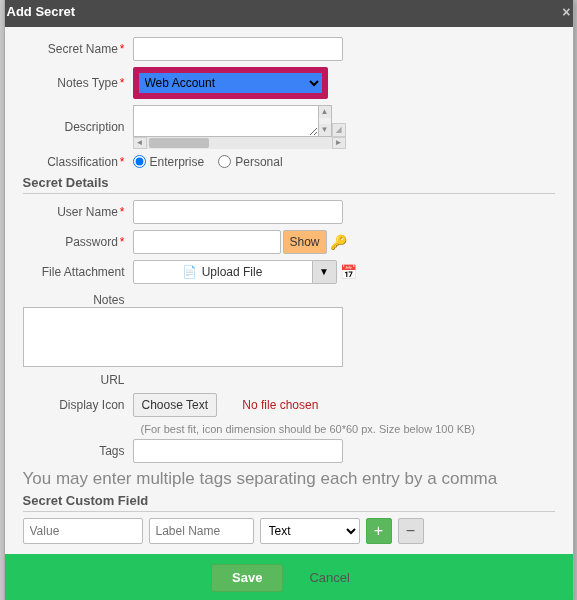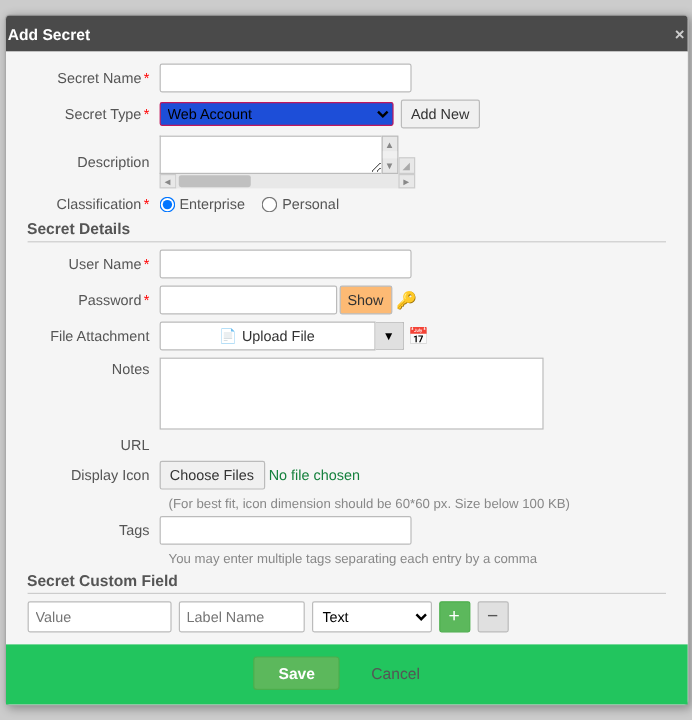--- a/index.html
+++ b/index.html
@@ -66,26 +66,26 @@
       background: #fff;
     }
     .input-full {
       width: 210px;
     }
     .select-wrapper {
       display: flex;
       align-items: center;
     }
     .form-select {
-      height: 20px;
-      border: 1px solid #be185d;
+      height: 32px;
+      border: 6px solid #be185d;
       border-radius: 2px;
       padding: 0 2px;
       font-size: 12px;
-      background: #1d4ed8;
+      background: #3b82f6;
       width: 195px;
       cursor: pointer;
     }
     .btn-add-new {
       height: 24px;
       padding: 0 8px;
       margin-left: 6px;
       background: #f0f0f0;
       border: 1px solid #bbb;
       border-radius: 2px;
@@ -189,37 +189,36 @@
       height: 24px;
       padding: 0 8px;
       background: #f0f0f0;
       border: 1px solid #bbb;
       border-radius: 2px;
       font-size: 12px;
       cursor: pointer;
       color: #333;
     }
     .no-file-text {
-      margin-left: 0;
-      color: #15803d;
+      margin-left: 22px;
+      color: #b91c1c;
       font-size: 12px;
     }
     .hint-text {
       font-size: 11px;
       color: #888;
       margin-left: 118px;
       margin-bottom: 4px;
     }
     .tags-input {
       width: 210px;
     }
     .tags-hint {
-      font-size: 11px;
-      color: #888;
-      margin-left: 118px;
+      font-size: 17px;
+      color: #888;
       margin-bottom: 4px;
     }
     .custom-field-row {
       display: flex;
       align-items: center;
       gap: 6px;
       margin-top: 4px;
     }
     .cf-input {
       height: 26px;
@@ -290,20 +289,21 @@
       height: 28px;
       padding: 0 16px;
       background: transparent;
       border: none;
       color: #555;
       font-size: 13px;
       cursor: pointer;
     }
     .notes-row {
       align-items: flex-start;
+      flex-direction: column;
     }
     .notes-label {
       padding-top: 3px;
     }
     .desc-container {
       display: flex;
       flex-direction: column;
     }
     .desc-top {
       display: flex;
@@ -403,30 +403,29 @@
 
     <div class="form-row">
       <div class="form-label">
         <span>Secret Name</span><span class="required">*</span>
       </div>
       <input type="text" class="form-input input-full" value="" style="">
     </div>
 
     <div class="form-row">
       <div class="form-label">
-        <span>Secret Type</span><span class="required">*</span>
+        <span>Notes Type</span><span class="required">*</span>
       </div>
       <div class="select-wrapper">
         <select class="form-select">
           <option>Web Account</option>
           <option>Password</option>
           <option>Credit Card</option>
           <option>Server</option>
         </select>
-        <button class="btn-add-new">Add New</button>
       </div>
     </div>
 
     <div class="form-row">
       <div class="form-label">
         <span>Description</span>
       </div>
       <div class="desc-container">
         <div class="desc-top">
           <textarea class="desc-main-area" style=""></textarea>
@@ -508,21 +507,21 @@
       <div class="form-label">
         <span>URL</span>
       </div>
     </div>
 
     <div class="form-row">
       <div class="form-label">
         <span>Display Icon</span>
       </div>
       <div>
-        <button class="choose-files-btn">Choose Files</button>
+        <button class="choose-files-btn">Choose Text</button>
         <span class="no-file-text">No file chosen</span>
       </div>
     </div>
     <div class="hint-text">(For best fit, icon dimension should be 60*60 px. Size below 100 KB)</div>
 
     <div class="form-row">
       <div class="form-label">
         <span>Tags</span>
       </div>
       <input type="text" class="form-input tags-input" value="" style="">

